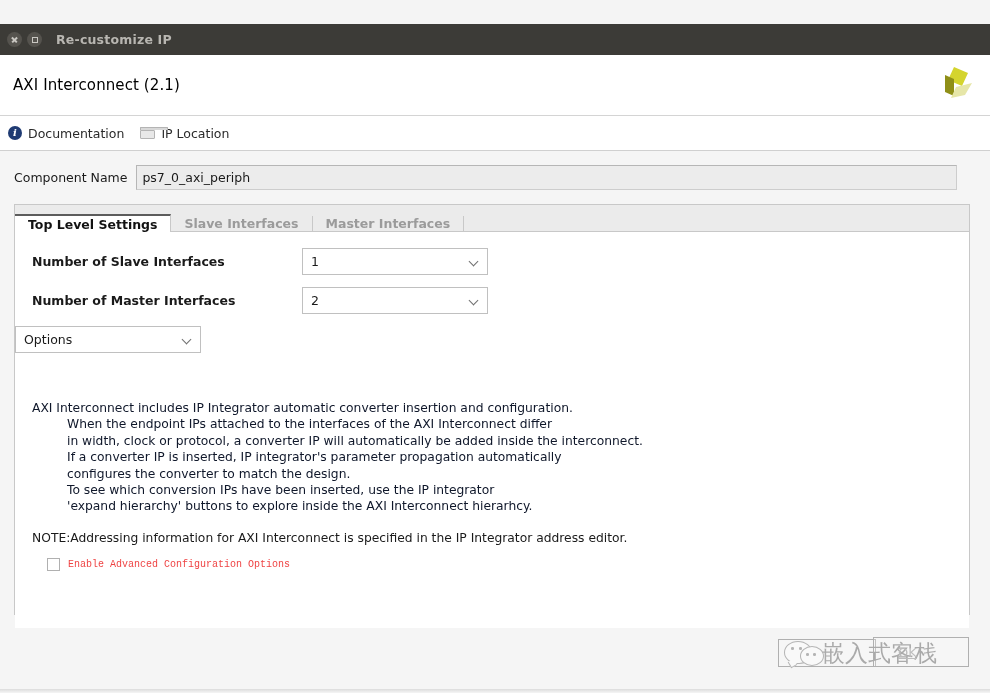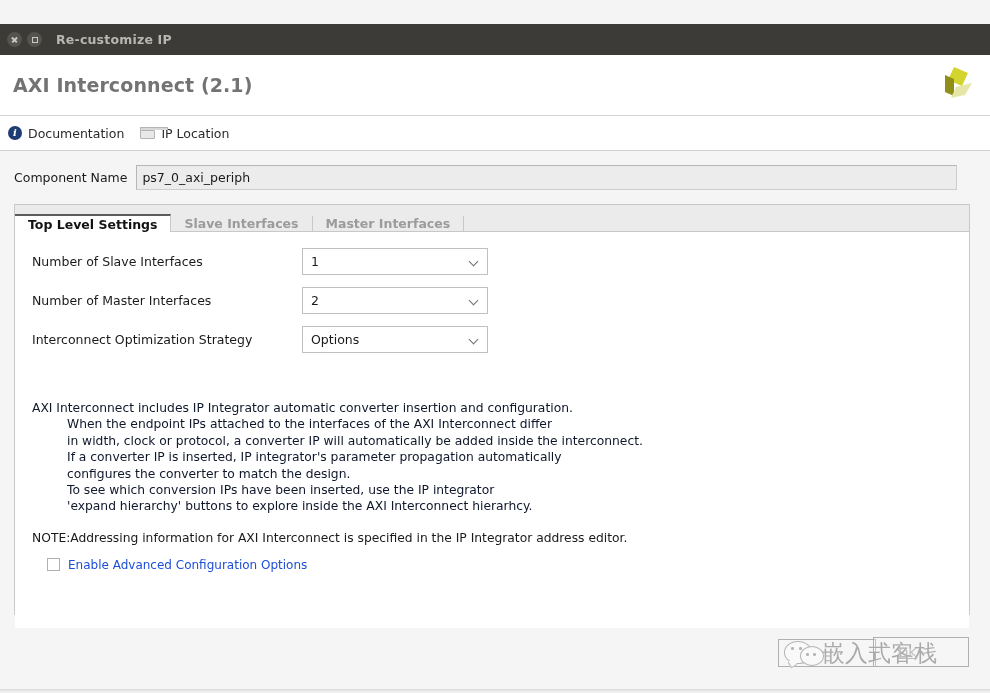--- a/index.html
+++ b/index.html
@@ -72,23 +72,23 @@
     background: #ffffff;
     border-bottom: 1px solid #d4d4d4;
     display: flex;
     align-items: center;
     justify-content: space-between;
     padding: 0 14px 0 13px;
     box-sizing: border-box;
     position: relative;
   }
   .header-title {
-    font-size: 19px;
-    font-weight: bold;
-    color: #737373;
+    font-size: 15px;
+    font-weight: normal;
+    color: #000000;
     letter-spacing: .1px;
   }
   .logo {
     width: 44px;
     height: 42px;
     position: relative;
   }
 
   
   .toolbar {
@@ -237,20 +237,21 @@
     height: 30px;
     margin-top: 9px;
   }
   .field-row:first-child { margin-top: 14px; }
   .field-label {
     width: 287px;
     padding-left: 17px;
     font-size: 12.5px;
     color: #1a1a1a;
     box-sizing: border-box;
+    font-weight: bold;
   }
   .select {
     width: 186px;
     height: 27px;
     border: 1px solid #c0c0c0;
     background: #ffffff;
     display: flex;
     align-items: center;
     justify-content: space-between;
     padding: 0 8px 0 8px;
@@ -298,22 +299,23 @@
   .checkbox {
     width: 13px;
     height: 13px;
     border: 1px solid #b0b0b0;
     background: #fff;
     box-sizing: border-box;
     margin-right: 8px;
     flex: 0 0 auto;
   }
   .check-label {
-    font-size: 12px;
-    color: #1d4ed8;
+    font-size: 10px;
+    color: #ef4444;
+    font-family: Liberation Mono, monospace;
   }
 
   
   .watermark {
     position: absolute;
     left: 778px;
     top: 637px;
     width: 196px;
     height: 32px;
     opacity: .40;
@@ -452,21 +454,20 @@
 
       <div class="field-row">
         <div class="field-label">Number of Master Interfaces</div>
         <div class="select">
           <span>2</span>
           <span class="chev"></span>
         </div>
       </div>
 
       <div class="field-row">
-        <div class="field-label">Interconnect Optimization Strategy</div>
         <div class="select">
           <span>Options</span>
           <span class="chev"></span>
         </div>
       </div>
 
       <div class="desc">
         <div>AXI Interconnect includes IP Integrator automatic converter insertion and configuration.</div>
         <div class="desc-indent">When the endpoint IPs attached to the interfaces of the AXI Interconnect differ</div>
         <div class="desc-indent">in width, clock or protocol, a converter IP will automatically be added inside the interconnect.</div>

